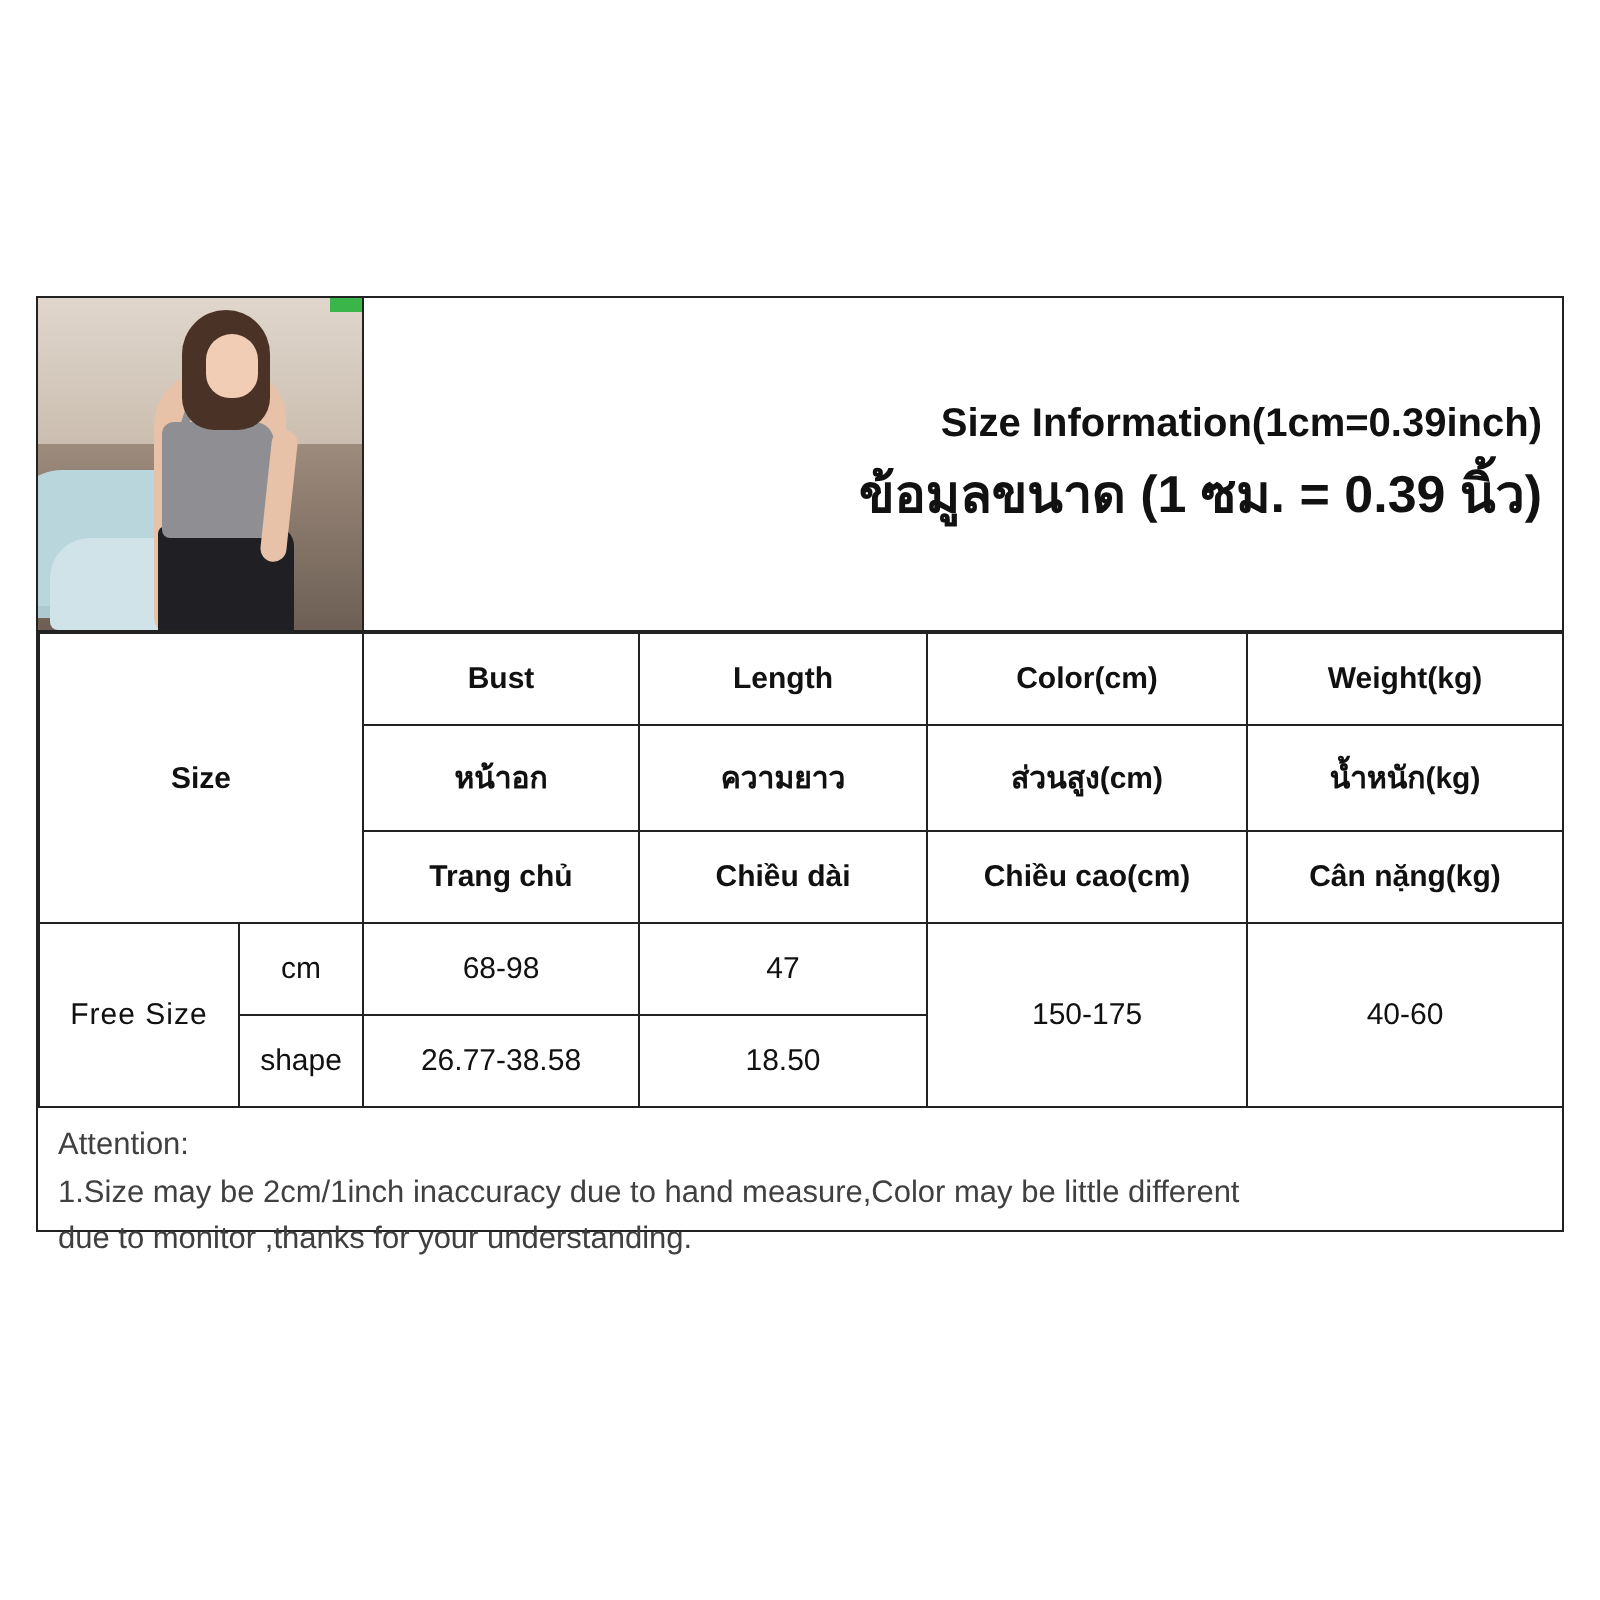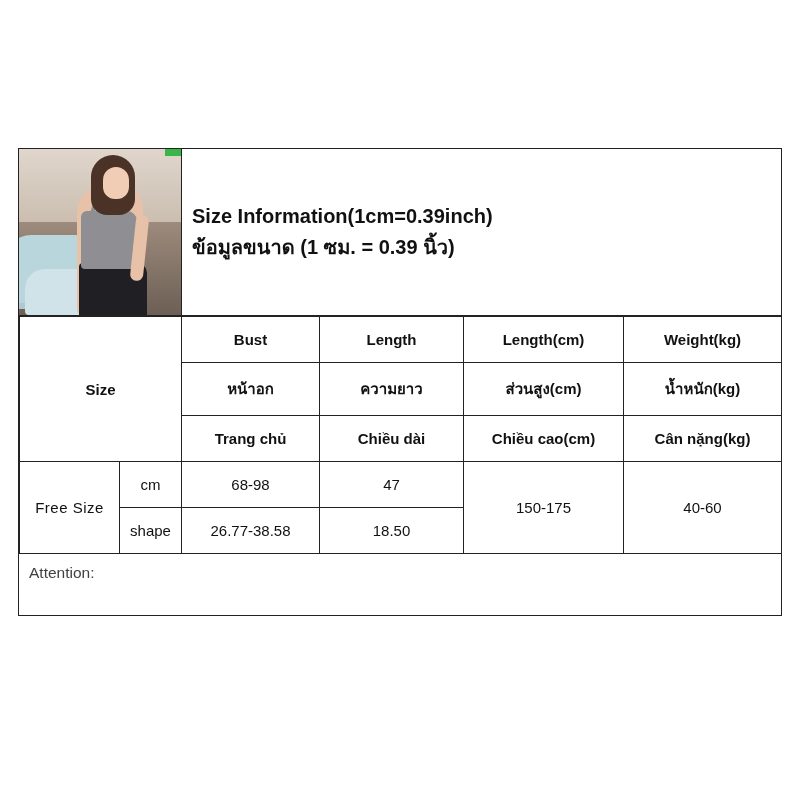--- a/index.html
+++ b/index.html
@@ -122,35 +122,35 @@
   }
   .photo-green-tab {
     position: absolute;
     right: 0; top: 0; width: 16px; height: 7px;
     background: #39b54a;
   }
   .title-cell {
     flex: 1;
     display: flex;
     flex-direction: column;
-    align-items: flex-start;
+    align-items: flex-end;
     justify-content: center;
     gap: 6px;
     padding: 0 10px;
     box-sizing: border-box;
   }
   .title-line {
     font-size: 20px;
     font-weight: bold;
     color: #111111;
     text-align: center;
     line-height: 1.25;
     white-space: nowrap;
   }
-  .title-line.thai { font-size: 20px; }
+  .title-line.thai { font-size: 26px; }
   
   table.size-table {
     width: 100%;
     border-collapse: collapse;
     table-layout: fixed;
   }
   table.size-table td {
     border: 1px solid #222222;
     text-align: center;
     vertical-align: middle;
@@ -225,21 +225,21 @@
           <col class="c3">
           <col class="c4">
           <col class="c5">
           <col class="c6">
       </colgroup>
       <tbody>
         <tr>
           <td class="size-label" rowspan="3" colspan="2">Size</td>
           <td class="hdr">Bust</td>
           <td class="hdr">Length</td>
-          <td class="hdr">Length(cm)</td>
+          <td class="hdr">Color(cm)</td>
           <td class="hdr">Weight(kg)</td>
         </tr>
         <tr>
           <td class="hdr">หน้าอก</td>
           <td class="hdr">ความยาว</td>
           <td class="hdr">ส่วนสูง(cm)</td>
           <td class="hdr">น้ำหนัก(kg)</td>
         </tr>
         <tr>
           <td class="hdr">Trang chủ</td>
@@ -258,16 +258,18 @@
         <tr>
           <td class="unit">shape</td>
           <td class="val">26.77-38.58</td>
           <td class="val">18.50</td>
         </tr>
       </tbody>
     </table>
 
     <div class="attention">
       <p>Attention:</p>
+      <p>1.Size may be 2cm/1inch inaccuracy due to hand measure,Color may be little different</p>
+      <p>due to monitor ,thanks for your understanding.</p>
     </div>
 
   </div>
 </div>
 
 </body></html>

